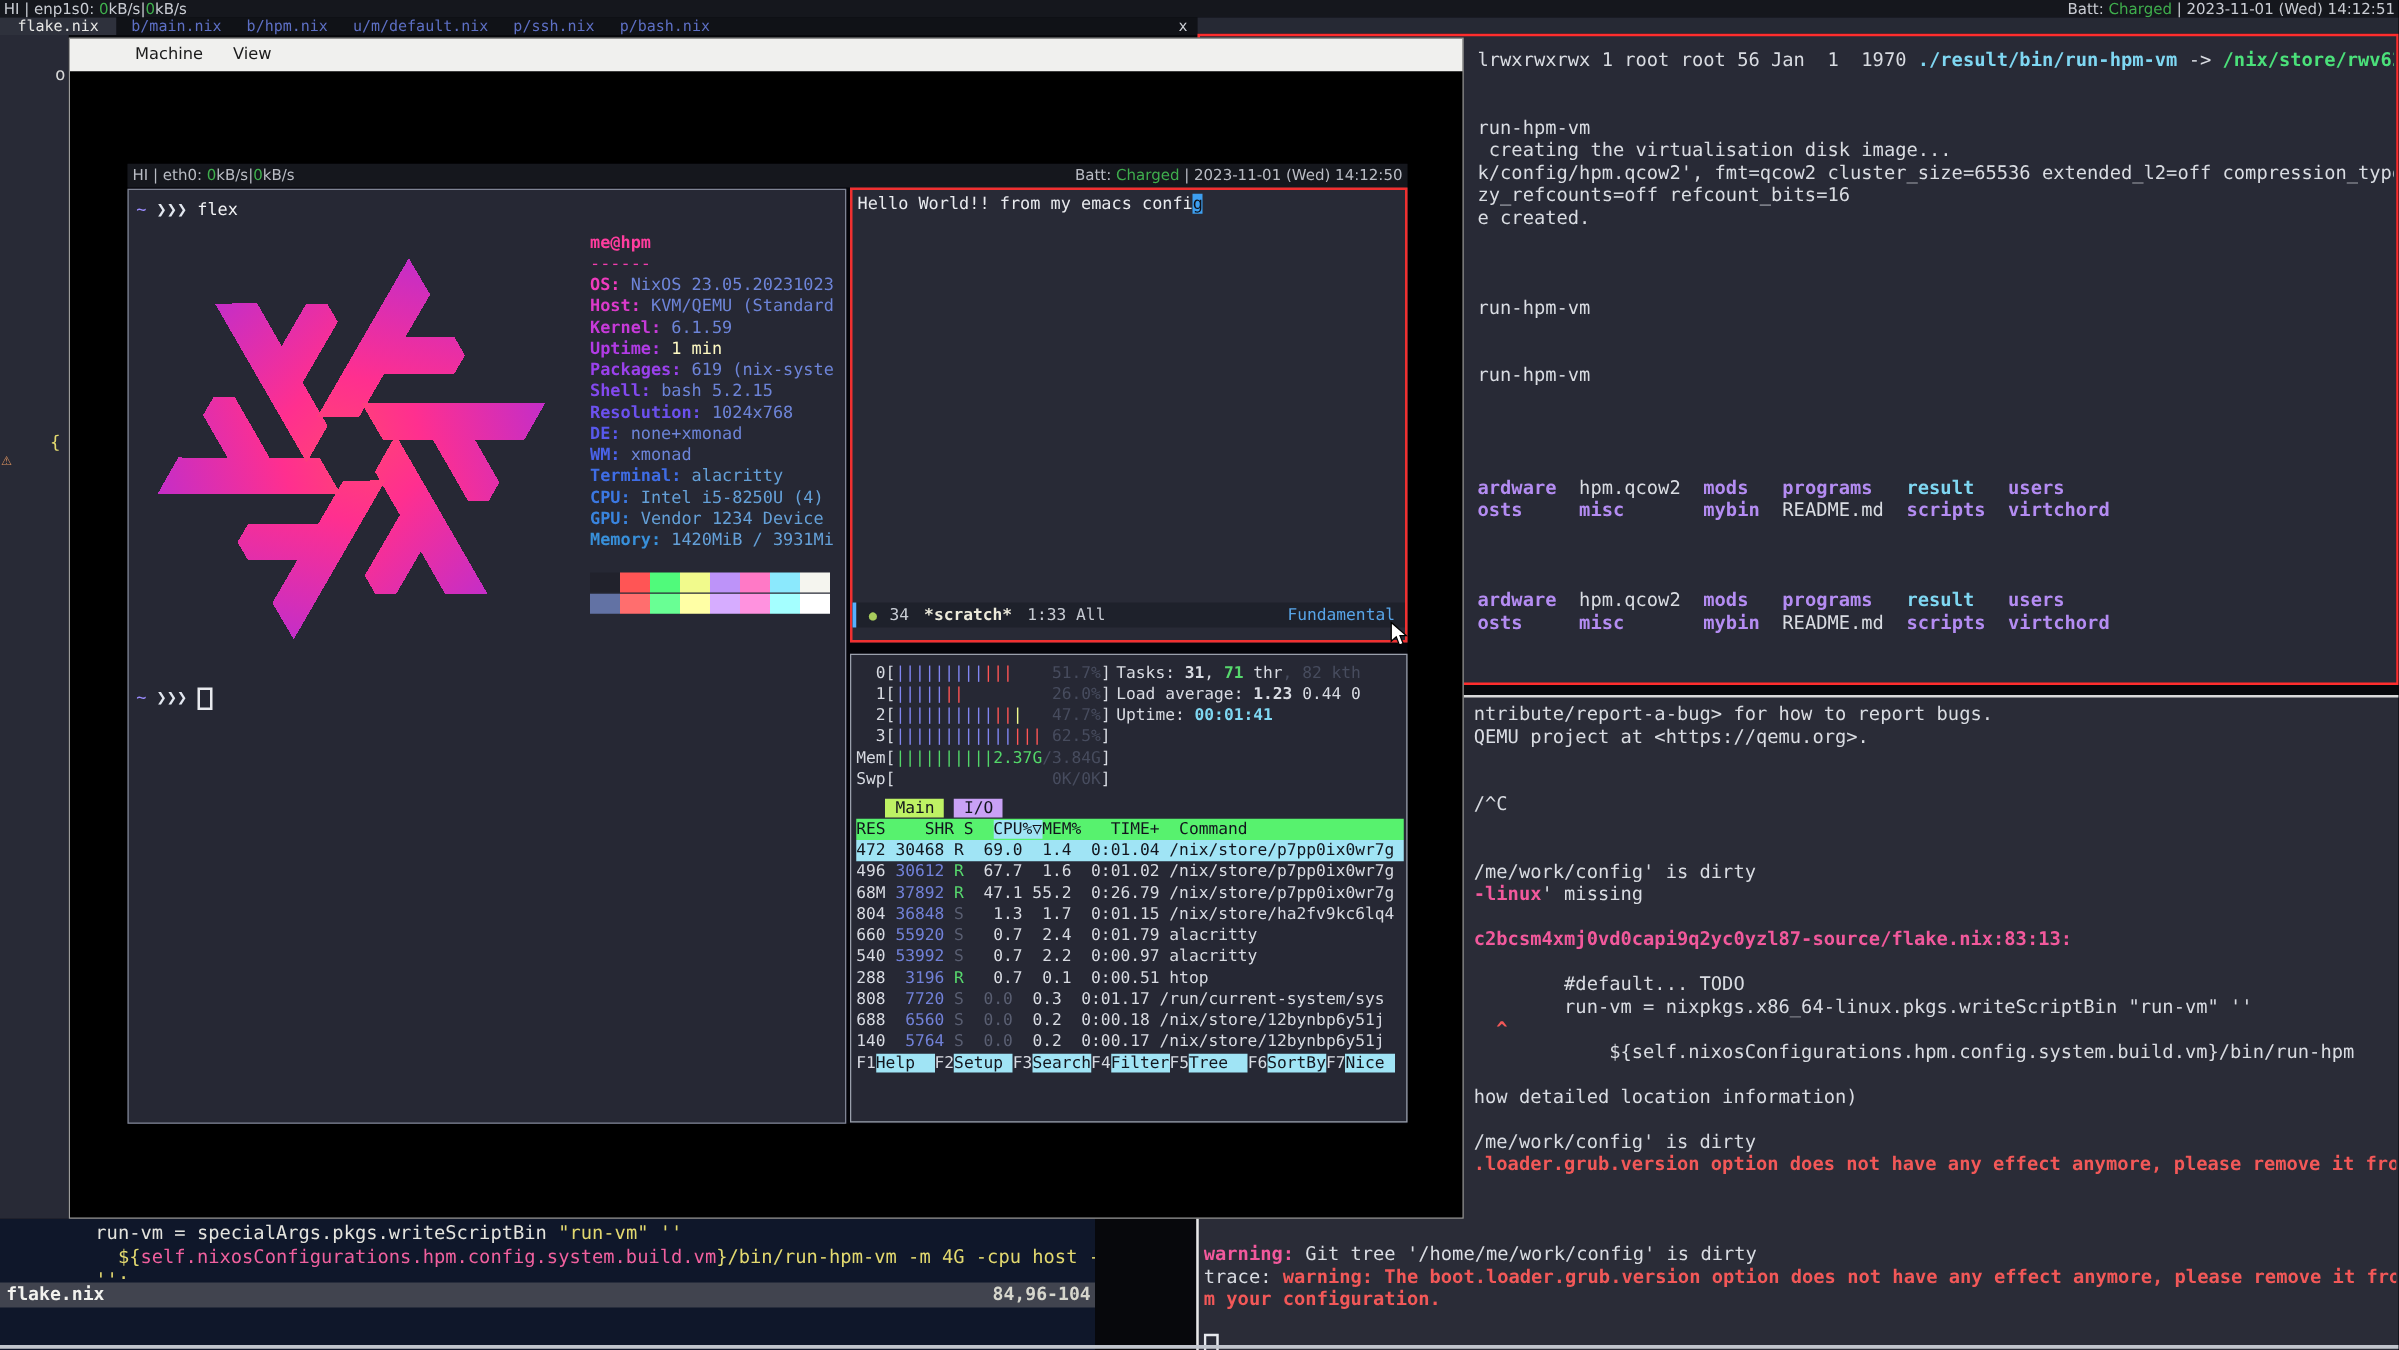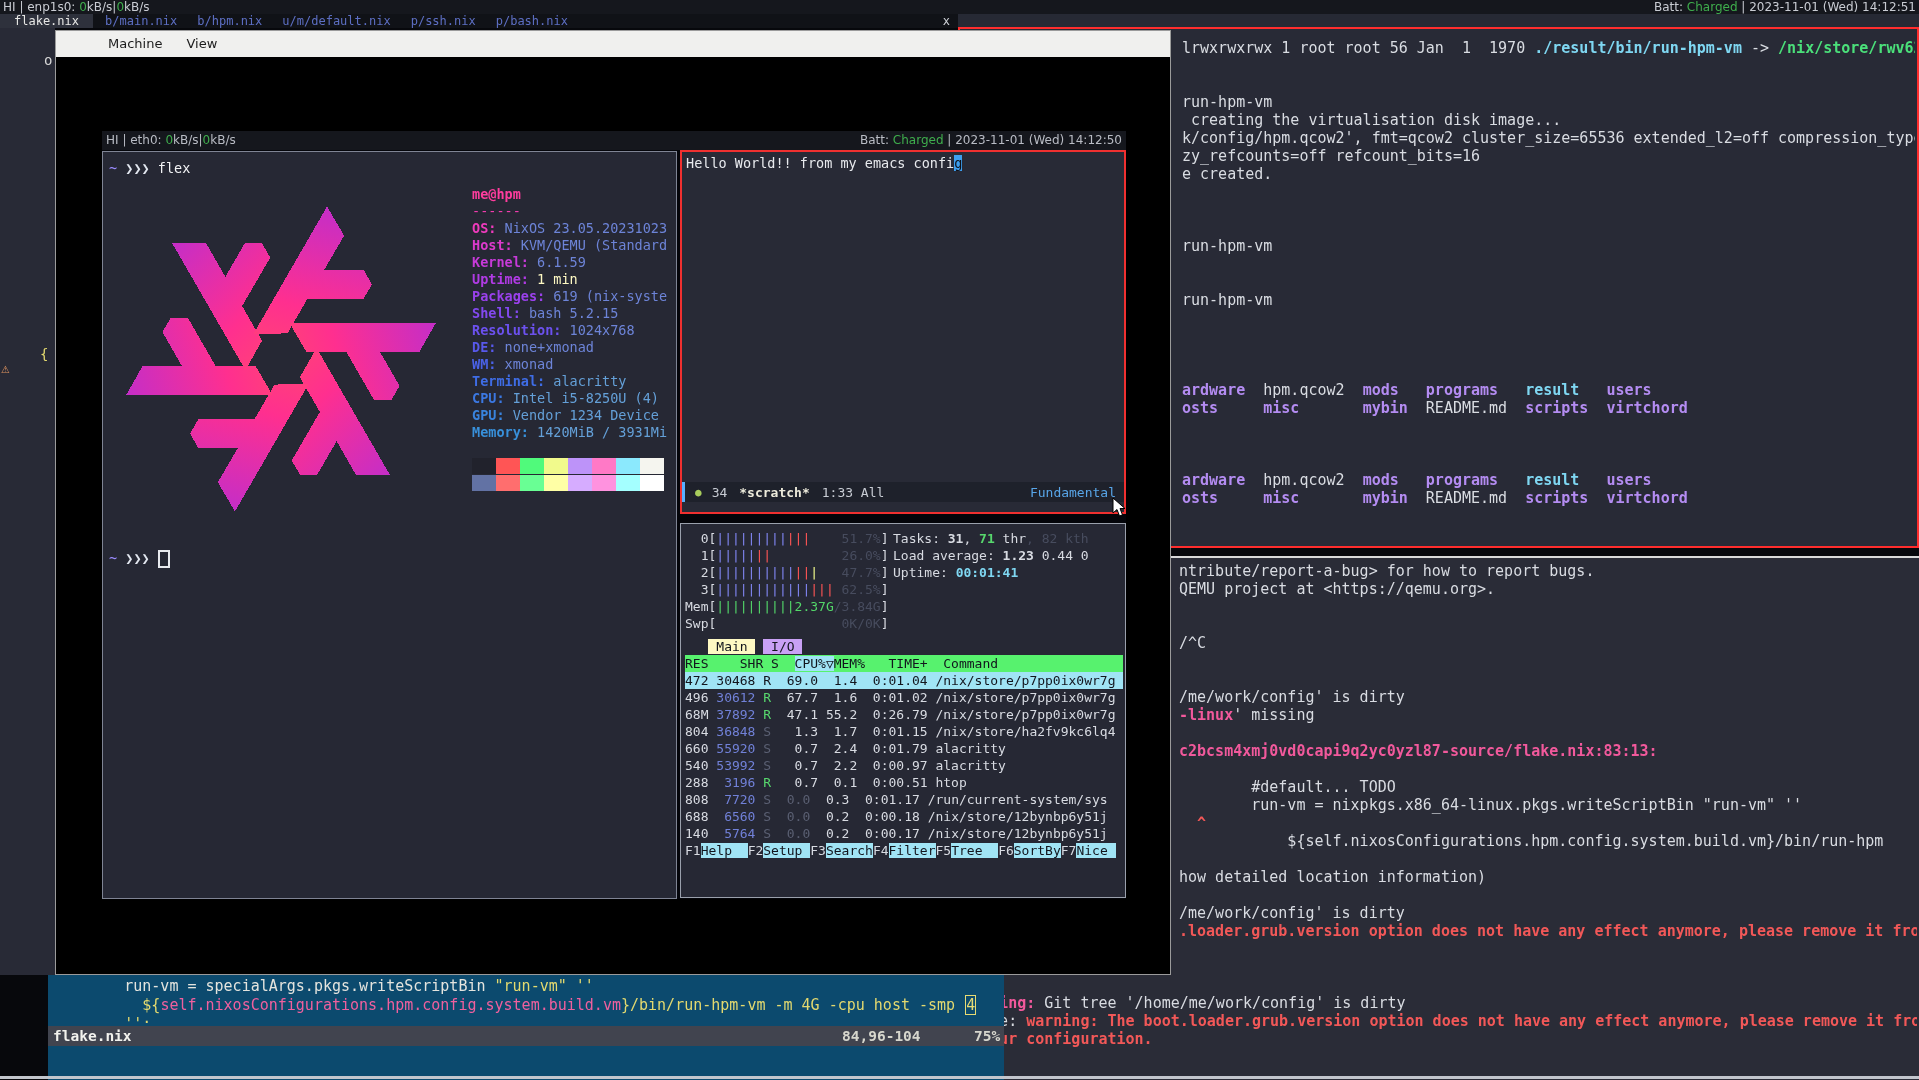--- a/index.html
+++ b/index.html
@@ -30,22 +30,22 @@
            border-left:2px solid #e8e8e8;border-top:2px solid #d9d9d9;box-sizing:border-box;
            padding:4px 2px 0 4px;overflow:hidden;}
   #term-br .cut{margin-left:216px;}
   .c-green{color:#4be07a;}
   .c-cyan{color:#7fd7f2;}
   .c-purple{color:#b48cf2;}
   .c-pink{color:#f2599c;}
   .c-red{color:#f25858;}
   .cur-h{display:inline-block;width:8px;height:14px;border:2px solid #e8eaee;vertical-align:middle;}
   
-  #emacs-bl{left:0;top:975px;width:956px;height:105px;background:#0c4a6e;color:#e4e4de;
-            font-size:15px;overflow:hidden;margin-left:48px;}
+  #emacs-bl{left:0;top:975px;width:876px;height:105px;background:#0f172a;color:#e4e4de;
+            font-size:15px;overflow:hidden;}
   #emacs-bl .tl{height:19px;line-height:19px;}
   #emacs-bl .code{position:absolute;left:4px;top:2px;right:0;}
   .c-yell{color:#e3d96f;}
   .c-pink2{color:#f0609e;}
   .cur-y{border:1px solid #e7db74;color:#e7db74;margin-left:1px;}
   #statusline{position:absolute;left:0;top:51px;width:956px;height:20px;background:#41444f;
               color:#d6d6cd;font-size:14.5px;line-height:20px;}
   #statusline .file{position:absolute;left:5px;font-weight:bold;color:#f2f2ee;}
   #statusline .pos{position:absolute;left:794px;font-weight:bold;}
   #statusline .pct{position:absolute;left:926px;font-weight:bold;}
@@ -89,21 +89,21 @@
   #vmhtop{position:absolute;left:578px;top:392px;width:446px;height:375px;background:#262834;
           border:1px solid #9aa0ac;box-sizing:border-box;font-size:13px;color:#d8dbe2;padding-left:30px;}
   #vmhtop .tl{height:17px;line-height:17px;}
   #htop-main{position:absolute;left:4px;top:6px;width:438px;}
   #htop-stats{position:absolute;left:212px;top:6px;}
   .dimm{color:#474c5e;}
   .sdim{color:#5a5f72;}
   .shr{color:#7181d8;}
   .sgreen{color:#57d86d;}
   .htabs{margin-top:6px;}
-  .htab-main{background:#fef9c3;color:#12151d;}
+  .htab-main{background:#bef264;color:#12151d;}
   .htab-io{background:#c9a1f5;color:#12151d;}
   .hhdr{background:#57f26e;}
   .hhdr span{color:#12151d;}
   .hselcell{background:#a0e4f5;}
   .hsel-row{background:#a0e4f5;}
   .hsel-row span{color:#12151d !important;}
   .fk{background:#a0e4f5;color:#12151d;}
   
   #mouse{left:1112px;top:497px;}
 </style>

